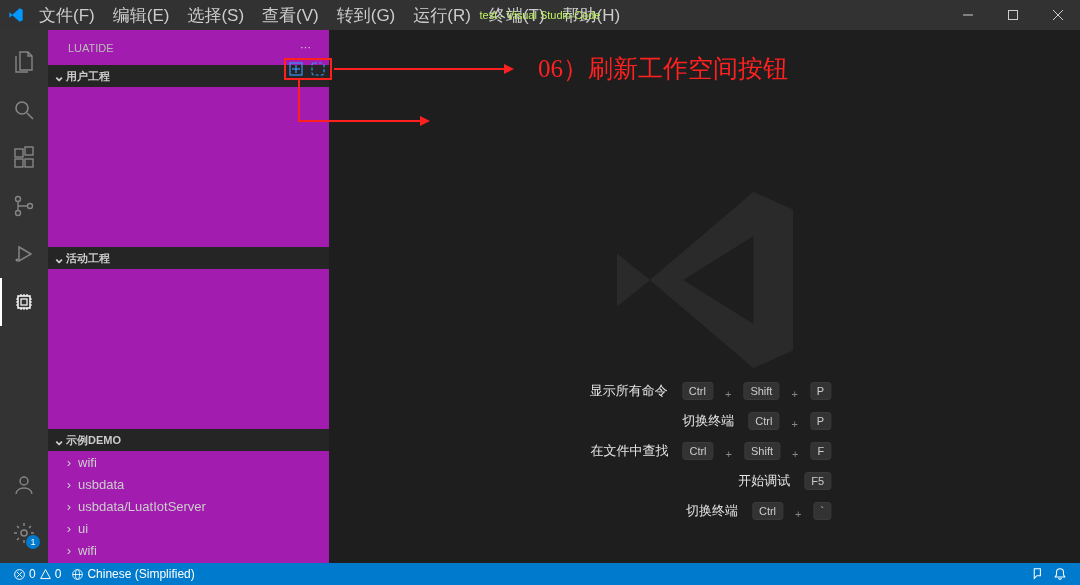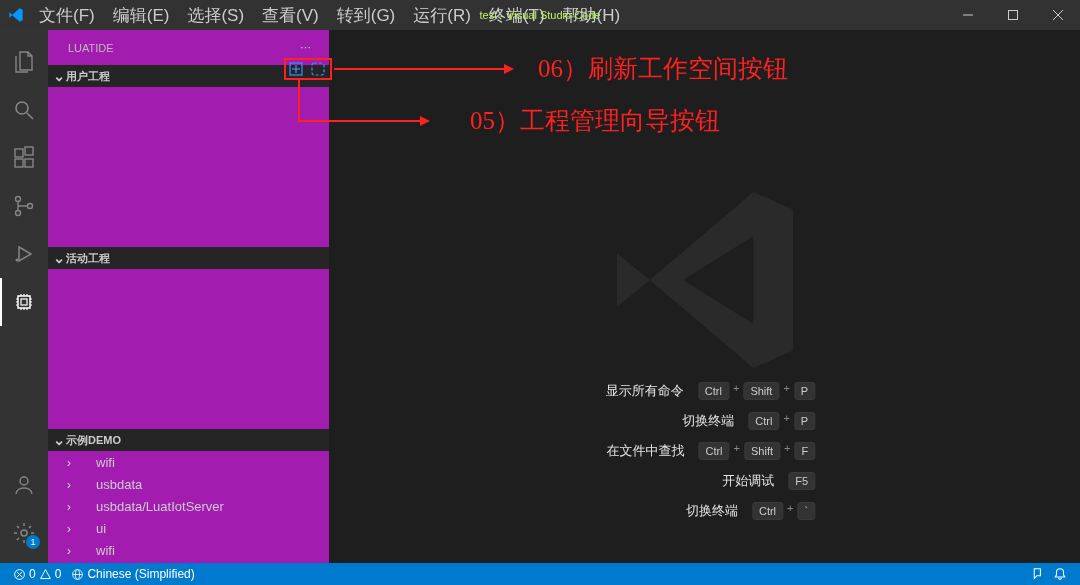--- a/index.html
+++ b/index.html
@@ -26,28 +26,28 @@
     .sidebar-header { height: 35px; display: flex; align-items: center; justify-content: space-between; padding: 0 16px 0 20px; font-size: 11px; color: #bbb; }
     .sidebar-actions { color: #ccc; cursor: pointer; letter-spacing: 2px; }
     
     .section-header { height: 22px; display: flex; align-items: center; padding-left: 4px; font-size: 11px; font-weight: 700; color: #ccc; cursor: pointer; background: #252526; }
     .section-header .chev { width: 14px; text-align: center; font-size: 14px; }
     .user-proj { height: 160px; }
     .active-proj { height: 160px; }
     .demo-section { flex: 1; overflow: hidden; }
     .tree-item { height: 22px; display: flex; align-items: center; padding-left: 14px; font-size: 13px; color: #ccc; cursor: pointer; }
     .tree-item .chev { width: 14px; text-align: center; font-size: 13px; color: #ccc; }
-    .tree-item .label { margin-left: 20px; }
+    .tree-item .label { margin-left: 2px; }
     
     .editor { flex: 1; background: #1e1e1e; position: relative; display: flex; align-items: center; justify-content: center; }
     .watermark-logo { position: absolute; top: 140px; left: 50%; transform: translateX(-50%); opacity: 0.05; }
     .shortcuts { position: absolute; top: 352px; left: 50%; transform: translateX(-50%); display: flex; flex-direction: column; gap: 12px; font-size: 13px; }
     .sc-row { display: flex; align-items: center; justify-content: flex-end; gap: 14px; }
     .sc-label { color: #e5e5e5; text-align: right; min-width: 90px; }
-    .sc-keys { display: flex; gap: 4px; align-items: flex-start; }
+    .sc-keys { display: flex; gap: 12px; align-items: flex-end; }
     .key { background: #333; border: 1px solid #3a3a3a; border-radius: 3px; padding: 2px 6px; font-size: 11px; color: #ccc; }
     .plus { color: #888; font-size: 11px; }
     
     .statusbar { height: 22px; background: #007acc; display: flex; align-items: center; color: #fff; font-size: 12px; padding: 0 8px; }
     .status-item { display: flex; align-items: center; gap: 3px; padding: 0 5px; height: 100%; cursor: pointer; }
     .status-right { margin-left: auto; display: flex; }
     
     
     .anno-overlay { position: absolute; top: 30px; left: 0; right: 0; bottom: 22px; pointer-events: none; z-index: 100; }
     .anno-box { position: absolute; border: 2px solid #ff2020; }
@@ -312,14 +312,13 @@
     </svg>
   <svg style="position:absolute; left:310px; top:31px;" width="16" height="16" viewBox="0 0 16 16">
       <rect x="2" y="2" width="12" height="12" rx="2" fill="none" stroke="#3794ff" stroke-width="1.2" stroke-dasharray="3 2"></rect>
     </svg>
 
   <div class="anno-arrow" style="left:334px; top:38px; width:178px;"></div>
   <div class="anno-text" style="left:538px; top:22px;">06）刷新工作空间按钮</div>
 
   <div class="anno-arrow-down" style="left:298px; top:50px; height:40px;"></div>
   <div class="anno-arrow" style="left:298px; top:90px; width:130px;"></div>
-  <div class="anno-text" style="left:470px; top:74px;">05）工程管理向导按钮</div>
 </div>
 
 </body></html>

